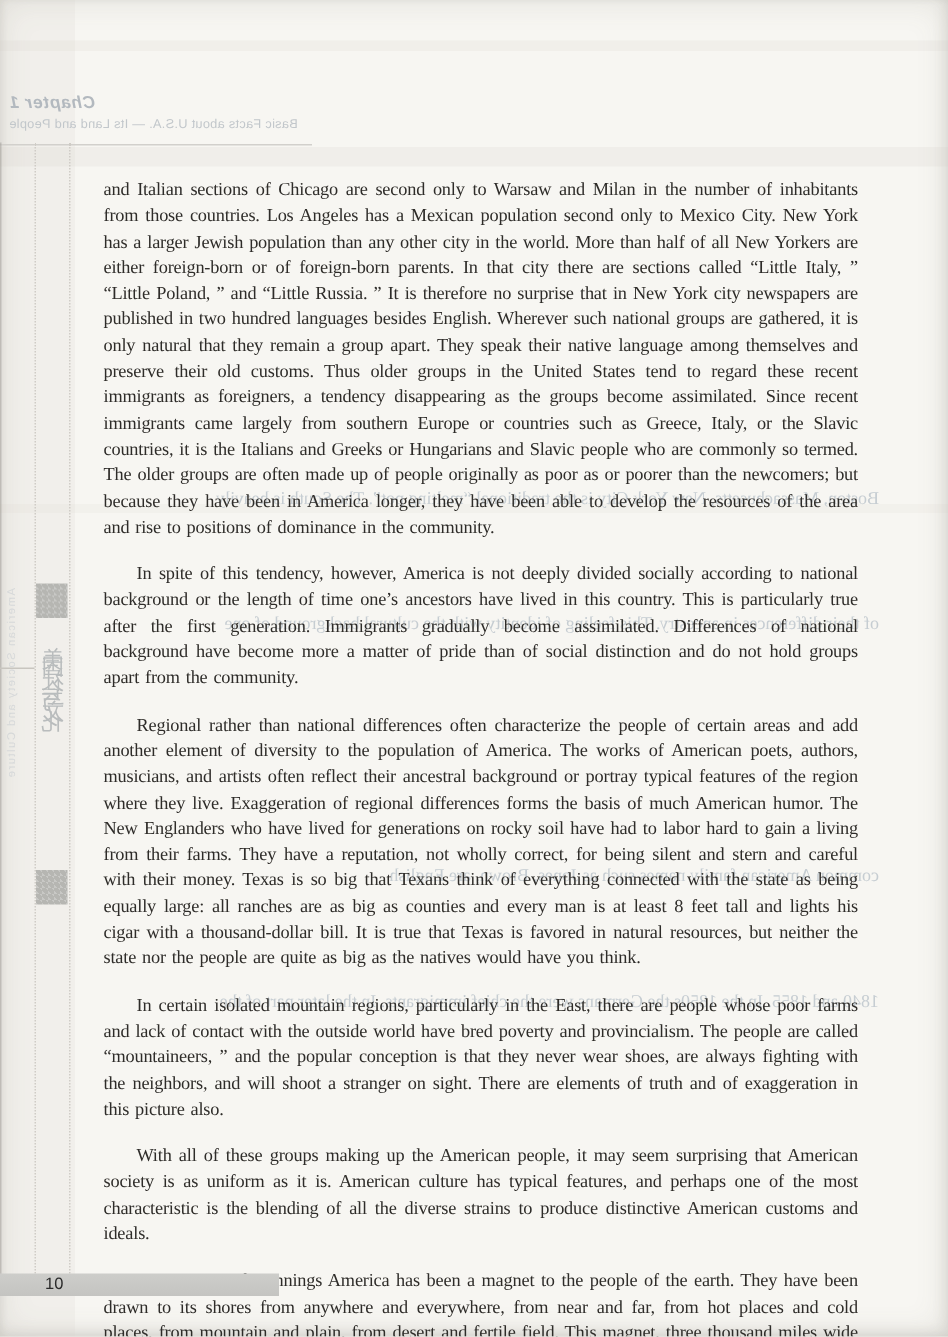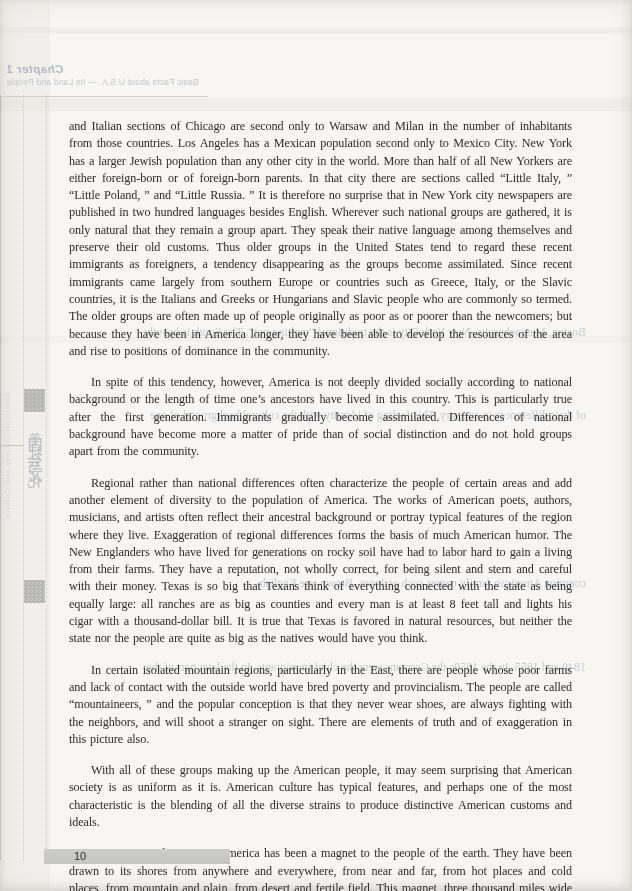--- a/index.html
+++ b/index.html
@@ -74,21 +74,20 @@
   .bleed-line.b1{top:325px;}
   .bleed-line.b2{top:408px;}
   .bleed-line.b3{top:576px;}
   .bleed-line.b4{top:660px;}
 
   
   .pagenum-bar{
     position:absolute;left:0;top:849px;width:186px;height:15px;
     background:linear-gradient(#cdcdca,#c4c4c1);
     font-family:"Liberation Sans","DejaVu Sans",sans-serif;
-    margin-left:44px;
   }
   .pagenum{display:block;padding-left:30px;font-size:11px;line-height:15px;color:#2b2b2b;}
 </style>
 </head>
 <body>
 
 <div class="page">
 
   <div class="streak s1"></div>
   <div class="streak s2"></div>

